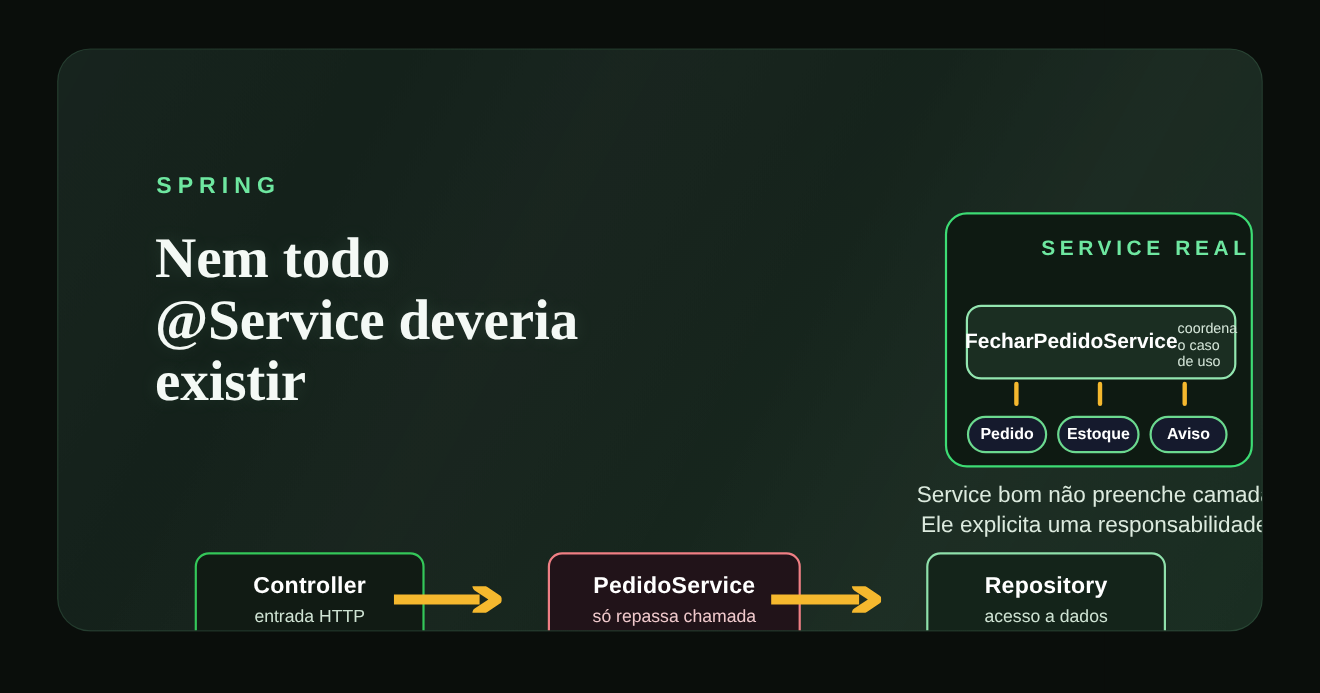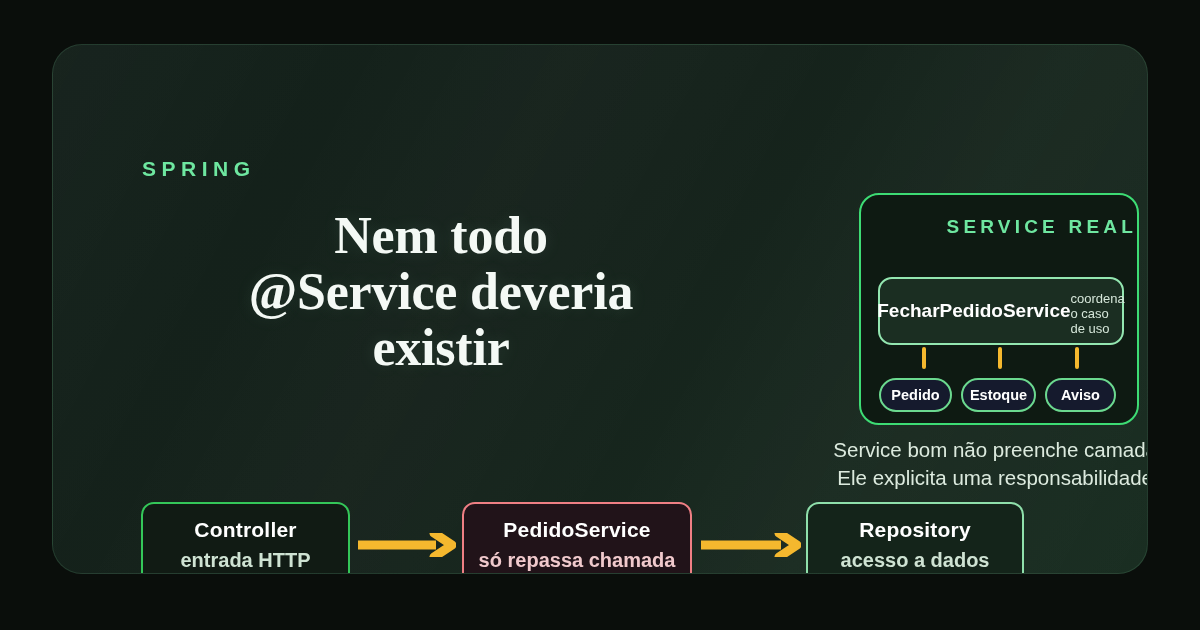--- a/index.html
+++ b/index.html
@@ -60,21 +60,20 @@
     left: 88px;
     top: 163px;
     width: 600px;
     font-family: "Liberation Serif", "DejaVu Serif", serif;
     font-weight: 700;
     font-size: 52px;
     line-height: 56px;
     color: #f4f9f5;
     letter-spacing: -0.2px;
     text-shadow: 0 0 18px rgba(180, 255, 210, 0.10);
-    text-align: center;
   }
   .headline span { display: block; }
 
   .subtitle {
     position: absolute;
     left: 89px;
     top: 368px;
     width: 580px;
     font-size: 22px;
     line-height: 32px;
@@ -88,32 +87,32 @@
     top: 457px;
     height: 86px;
     border-radius: 13px;
     box-sizing: border-box;
     border: 2px solid #34c759;
     background: #111b14;
     display: flex;
     flex-direction: column;
     align-items: center;
     justify-content: center;
+    margin-left: 36px;
   }
   .flow-box .fb-title {
     font-size: 21px;
     font-weight: 700;
     color: #ffffff;
     letter-spacing: 0.2px;
   }
   .flow-box .fb-sub {
-    font-size: 20px;
+    font-size: 16px;
     color: #cfe3d3;
     margin-top: 7px;
-    font-weight: bold;
   }
 
   #box-controller { left: 88px;  width: 209px; }
   #box-pedido     {
     left: 409px; width: 230px;
     border-color: #ef7f84;
     background: #211319;
   }
   #box-pedido .fb-sub { color: #f0c9cc; }
   #box-repository {

